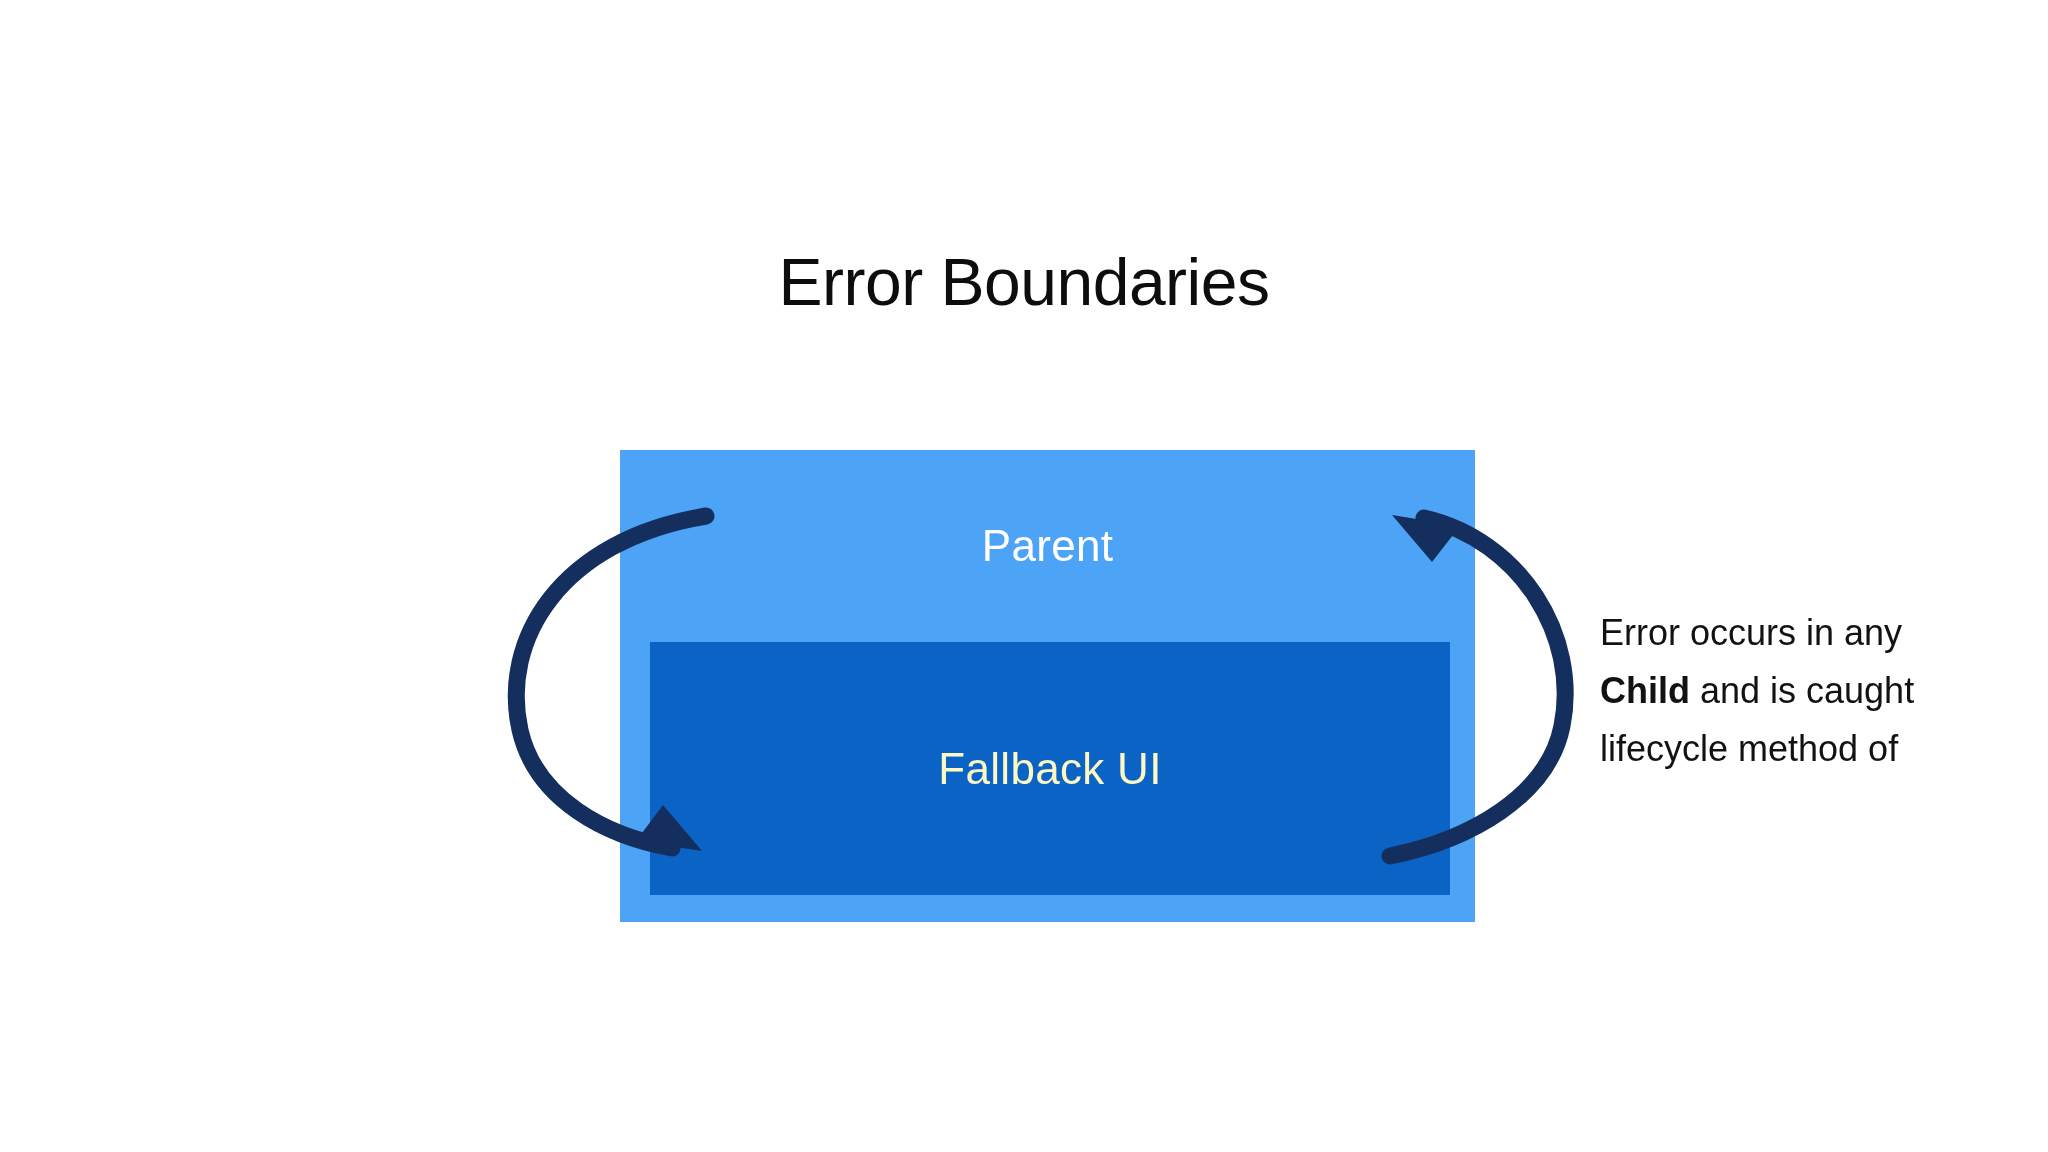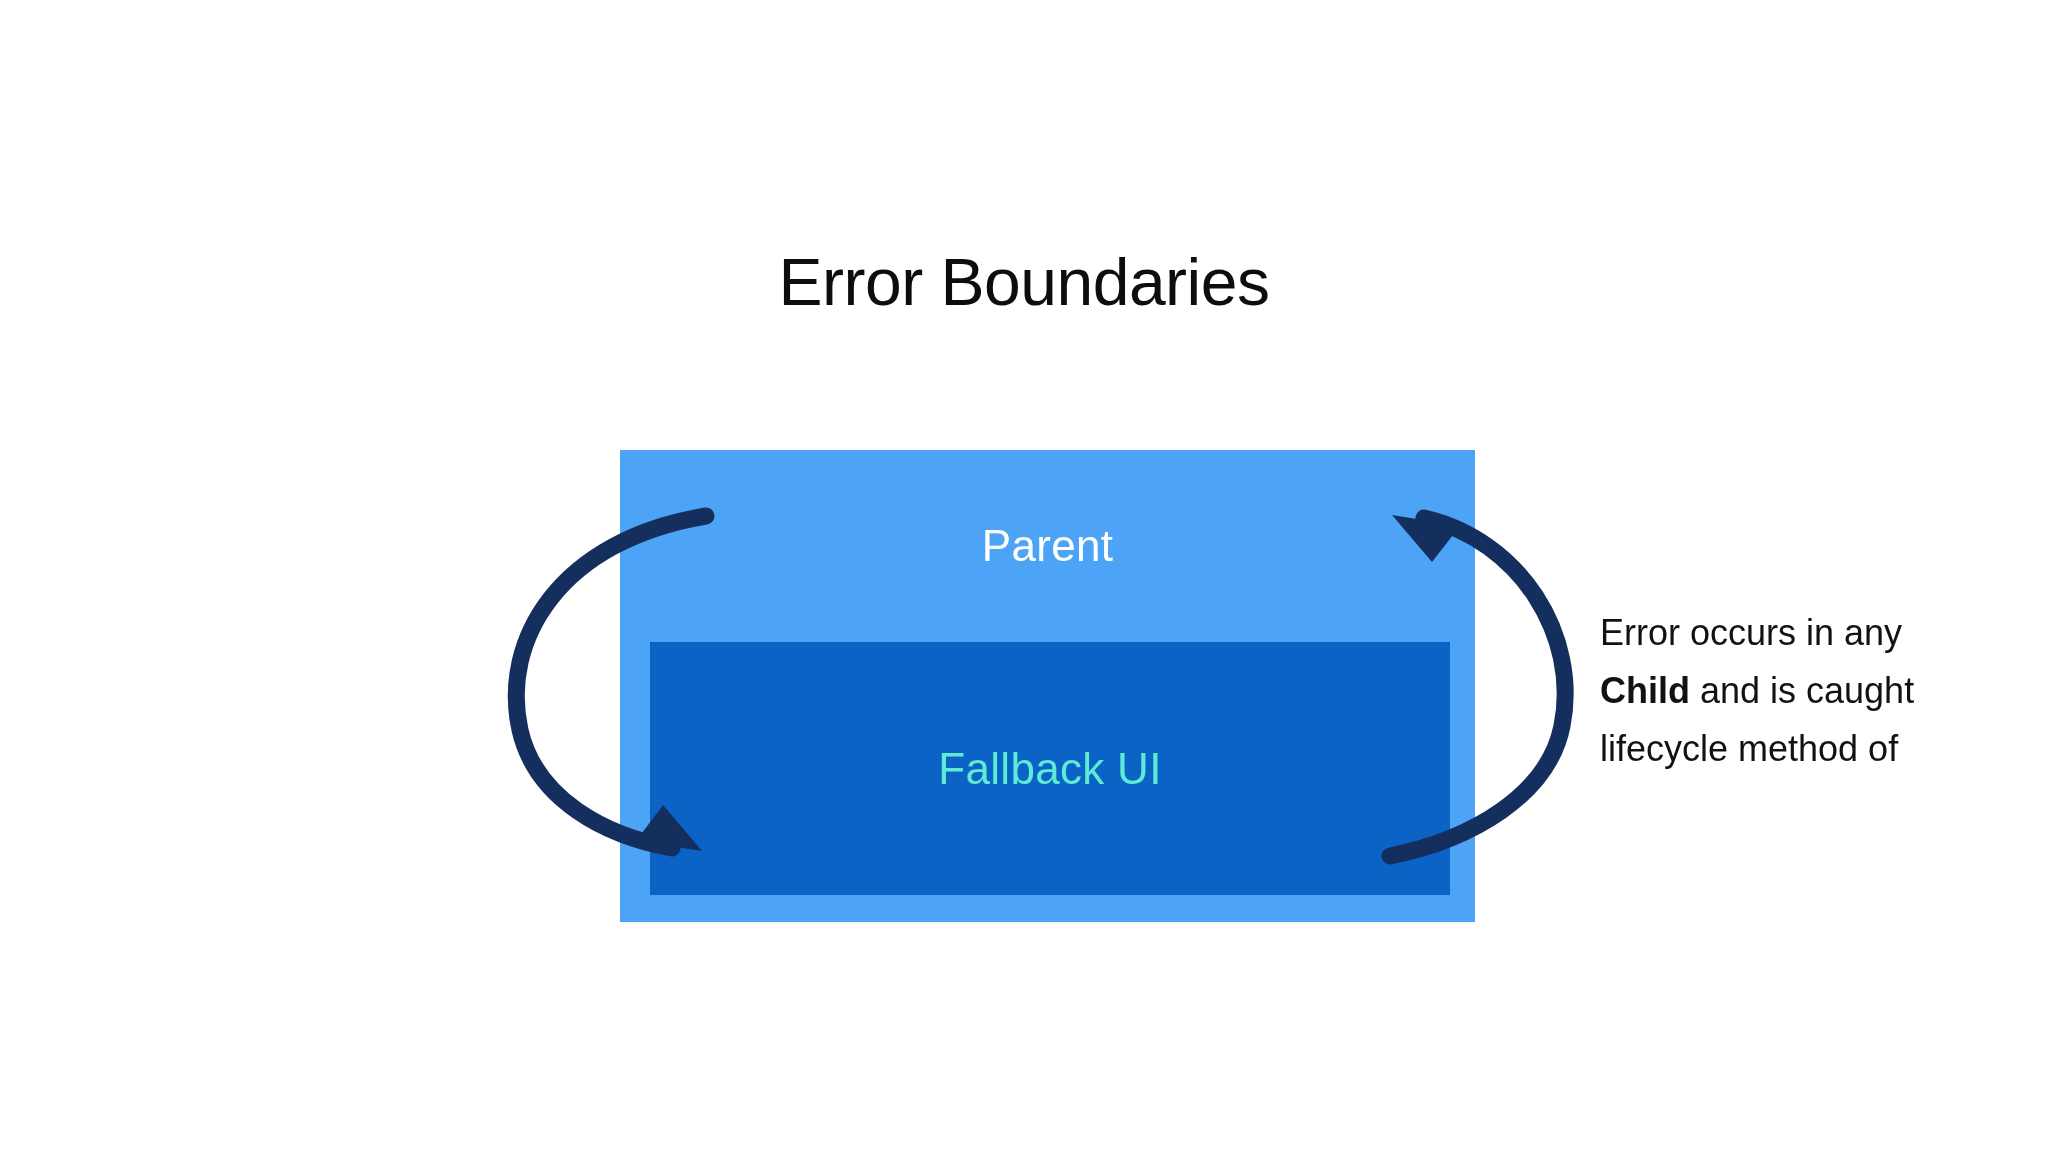--- a/index.html
+++ b/index.html
@@ -68,21 +68,21 @@
     width: 800px;
     height: 253px;
     background: #0b63c5;
   }
   #fallback-label {
     position: absolute;
     inset: 0;
     display: flex;
     align-items: center;
     justify-content: center;
-    color: #5eead4;
+    color: #fef9c3;
     font-size: 44px;
     font-weight: 400;
     letter-spacing: 0.3px;
   }
 
   
   #arrows {
     position: absolute;
     left: 0;
     top: 0;

